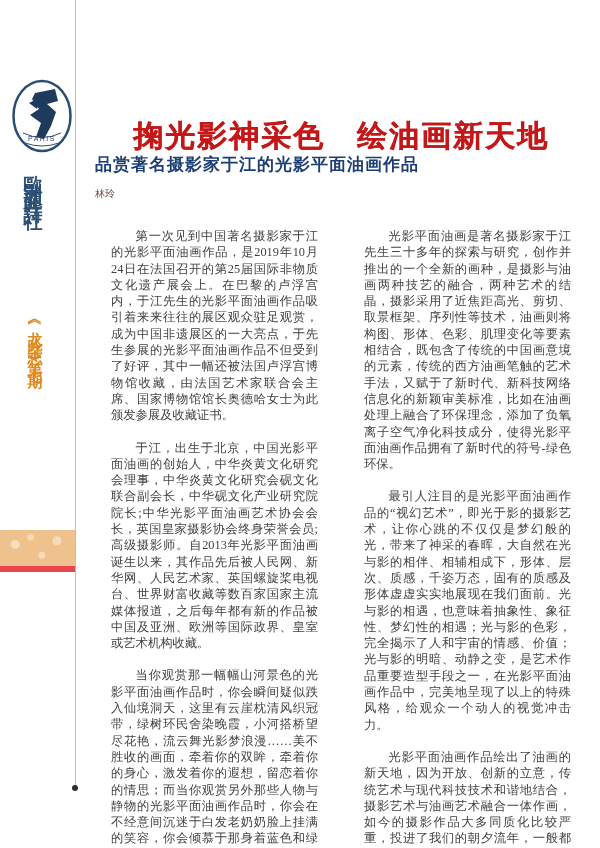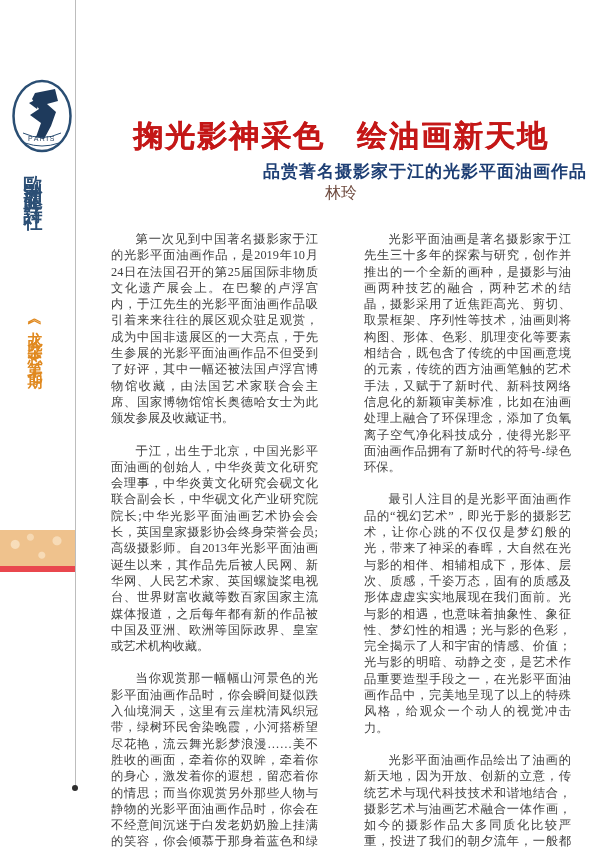--- a/index.html
+++ b/index.html
@@ -38,24 +38,24 @@
 
   
   .main { position:absolute; left:95px; top:70px; width:492px; }
   .title {
     text-align:center; color:var(--title-red);
     font-size:30px; line-height:36px; font-weight:bold; letter-spacing:2px;
     text-shadow:0.4px 0 0 var(--title-red);
     margin-top:48px;
   }
   .subtitle {
-    text-align:right; color:var(--navy-dark);
-    font-size:17px; line-height:22px; font-weight:bold; letter-spacing:1px; margin-top:7px;
+    text-align:left; color:var(--navy-dark);
+    font-size:17px; line-height:22px; font-weight:bold; letter-spacing:1px; 
   }
-  .author { text-align:center; color:var(--author); font-size:16px; }
+  .author { text-align:left; color:var(--author); font-size:10px; margin-top:11px; }
   .columns { margin-top:11px; display:flex; gap:14px; }
   .col { width:239px; text-align:justify; font-size:12.3px; line-height:16.3px; color:#3f3f3f; }
   .col p { margin:16px; text-indent:2em; }
 </style>
 </head>
 <body>
 
 <div class="page">
 
   <div class="logo-wrap">

